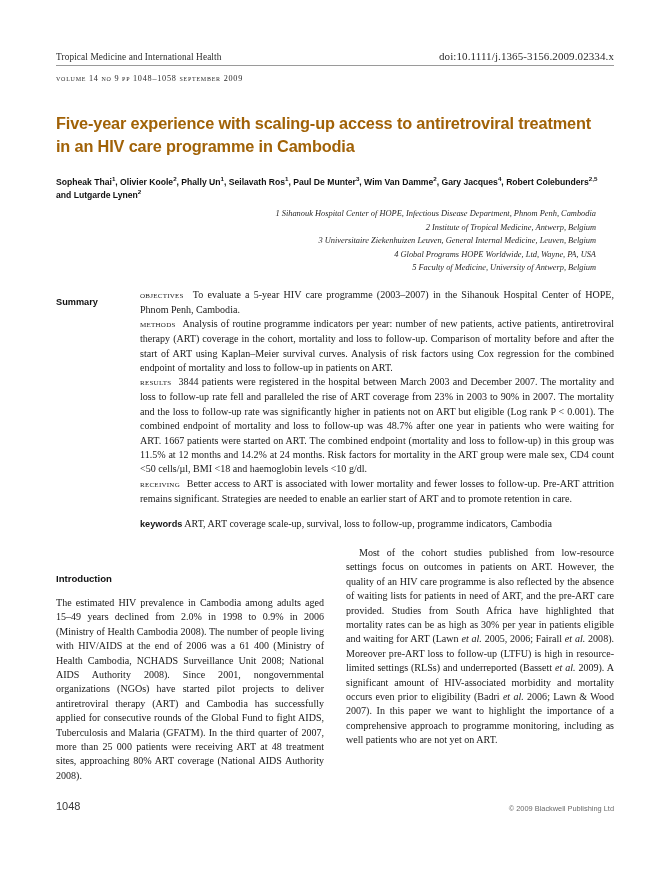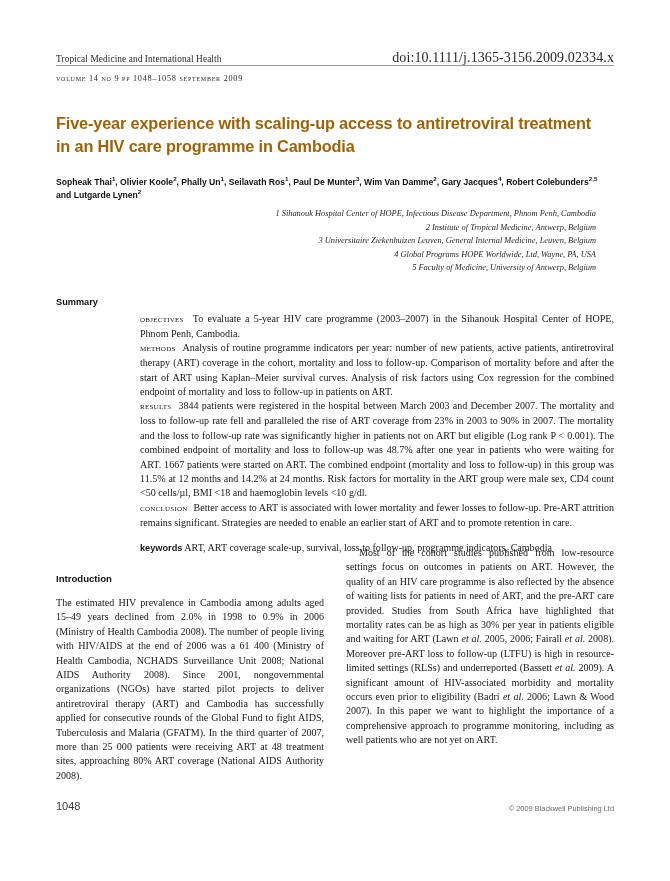--- a/index.html
+++ b/index.html
@@ -31,21 +31,21 @@
     top: 50px;
     width: 558px;
     display: flex;
     justify-content: space-between;
     align-items: baseline;
     font-size: 9.3px;
     color: #2a2a2a;
     letter-spacing: 0.1px;
   }
   .runhead .doi {
-    font-size: 14px;
+    font-size: 11px;
     color: #2a2a2a;
     text-align: center;
   }
   .rule {
     position: absolute;
     left: 56px;
     top: 65px;
     width: 558px;
     height: 1px;
     background: #9a9a9a;
@@ -114,21 +114,21 @@
     left: 56px;
     top: 297px;
     font-family: Liberation Sans, sans-serif;
     font-size: 9.2px;
     font-weight: bold;
     color: #111;
   }
   .summary-body {
     position: absolute;
     left: 140px;
-    top: 312px;
+    top: 288px;
     width: 474px;
     font-size: 10.05px;
     line-height: 1.435;
     text-align: justify;
     color: #181818;
   }
   .summary-body p {
     margin: 0;
   }
   .sc {
@@ -220,21 +220,21 @@
     <p>
       <span class="sc">objectives</span><span>To evaluate a 5-year HIV care programme (2003–2007) in the Sihanouk Hospital Center of HOPE, Phnom Penh, Cambodia.</span>
     </p>
     <p>
       <span class="sc">methods</span><span>Analysis of routine programme indicators per year: number of new patients, active patients, antiretroviral therapy (ART) coverage in the cohort, mortality and loss to follow-up. Comparison of mortality before and after the start of ART using Kaplan–Meier survival curves. Analysis of risk factors using Cox regression for the combined endpoint of mortality and loss to follow-up in patients on ART.</span>
     </p>
     <p>
       <span class="sc">results</span><span>3844 patients were registered in the hospital between March 2003 and December 2007. The mortality and loss to follow-up rate fell and paralleled the rise of ART coverage from 23% in 2003 to 90% in 2007. The mortality and the loss to follow-up rate was significantly higher in patients not on ART but eligible (Log rank P &lt; 0.001). The combined endpoint of mortality and loss to follow-up was 48.7% after one year in patients who were waiting for ART. 1667 patients were started on ART. The combined endpoint (mortality and loss to follow-up) in this group was 11.5% at 12 months and 14.2% at 24 months. Risk factors for mortality in the ART group were male sex, CD4 count &lt;50 cells/µl, BMI &lt;18 and haemoglobin levels &lt;10 g/dl.</span>
     </p>
     <p>
-      <span class="sc">conclusion</span><span>Better access to ART is associated with lower mortality and fewer losses to follow-up. Pre-ART attrition remains significant. Strategies are needed to enable an earlier start of ART and to promote retention in care.</span>
+      <span class="sc">receiving</span><span>Better access to ART is associated with lower mortality and fewer losses to follow-up. Pre-ART attrition remains significant. Strategies are needed to enable an earlier start of ART and to promote retention in care.</span>
     </p>
     <p class="keywords">
       <span class="kw-label">keywords</span>
       <span>ART, ART coverage scale-up, survival, loss to follow-up, programme indicators, Cambodia</span>
     </p>
   </div>
 
   <div class="sec-head">Introduction</div>
 
   <div class="col left">

